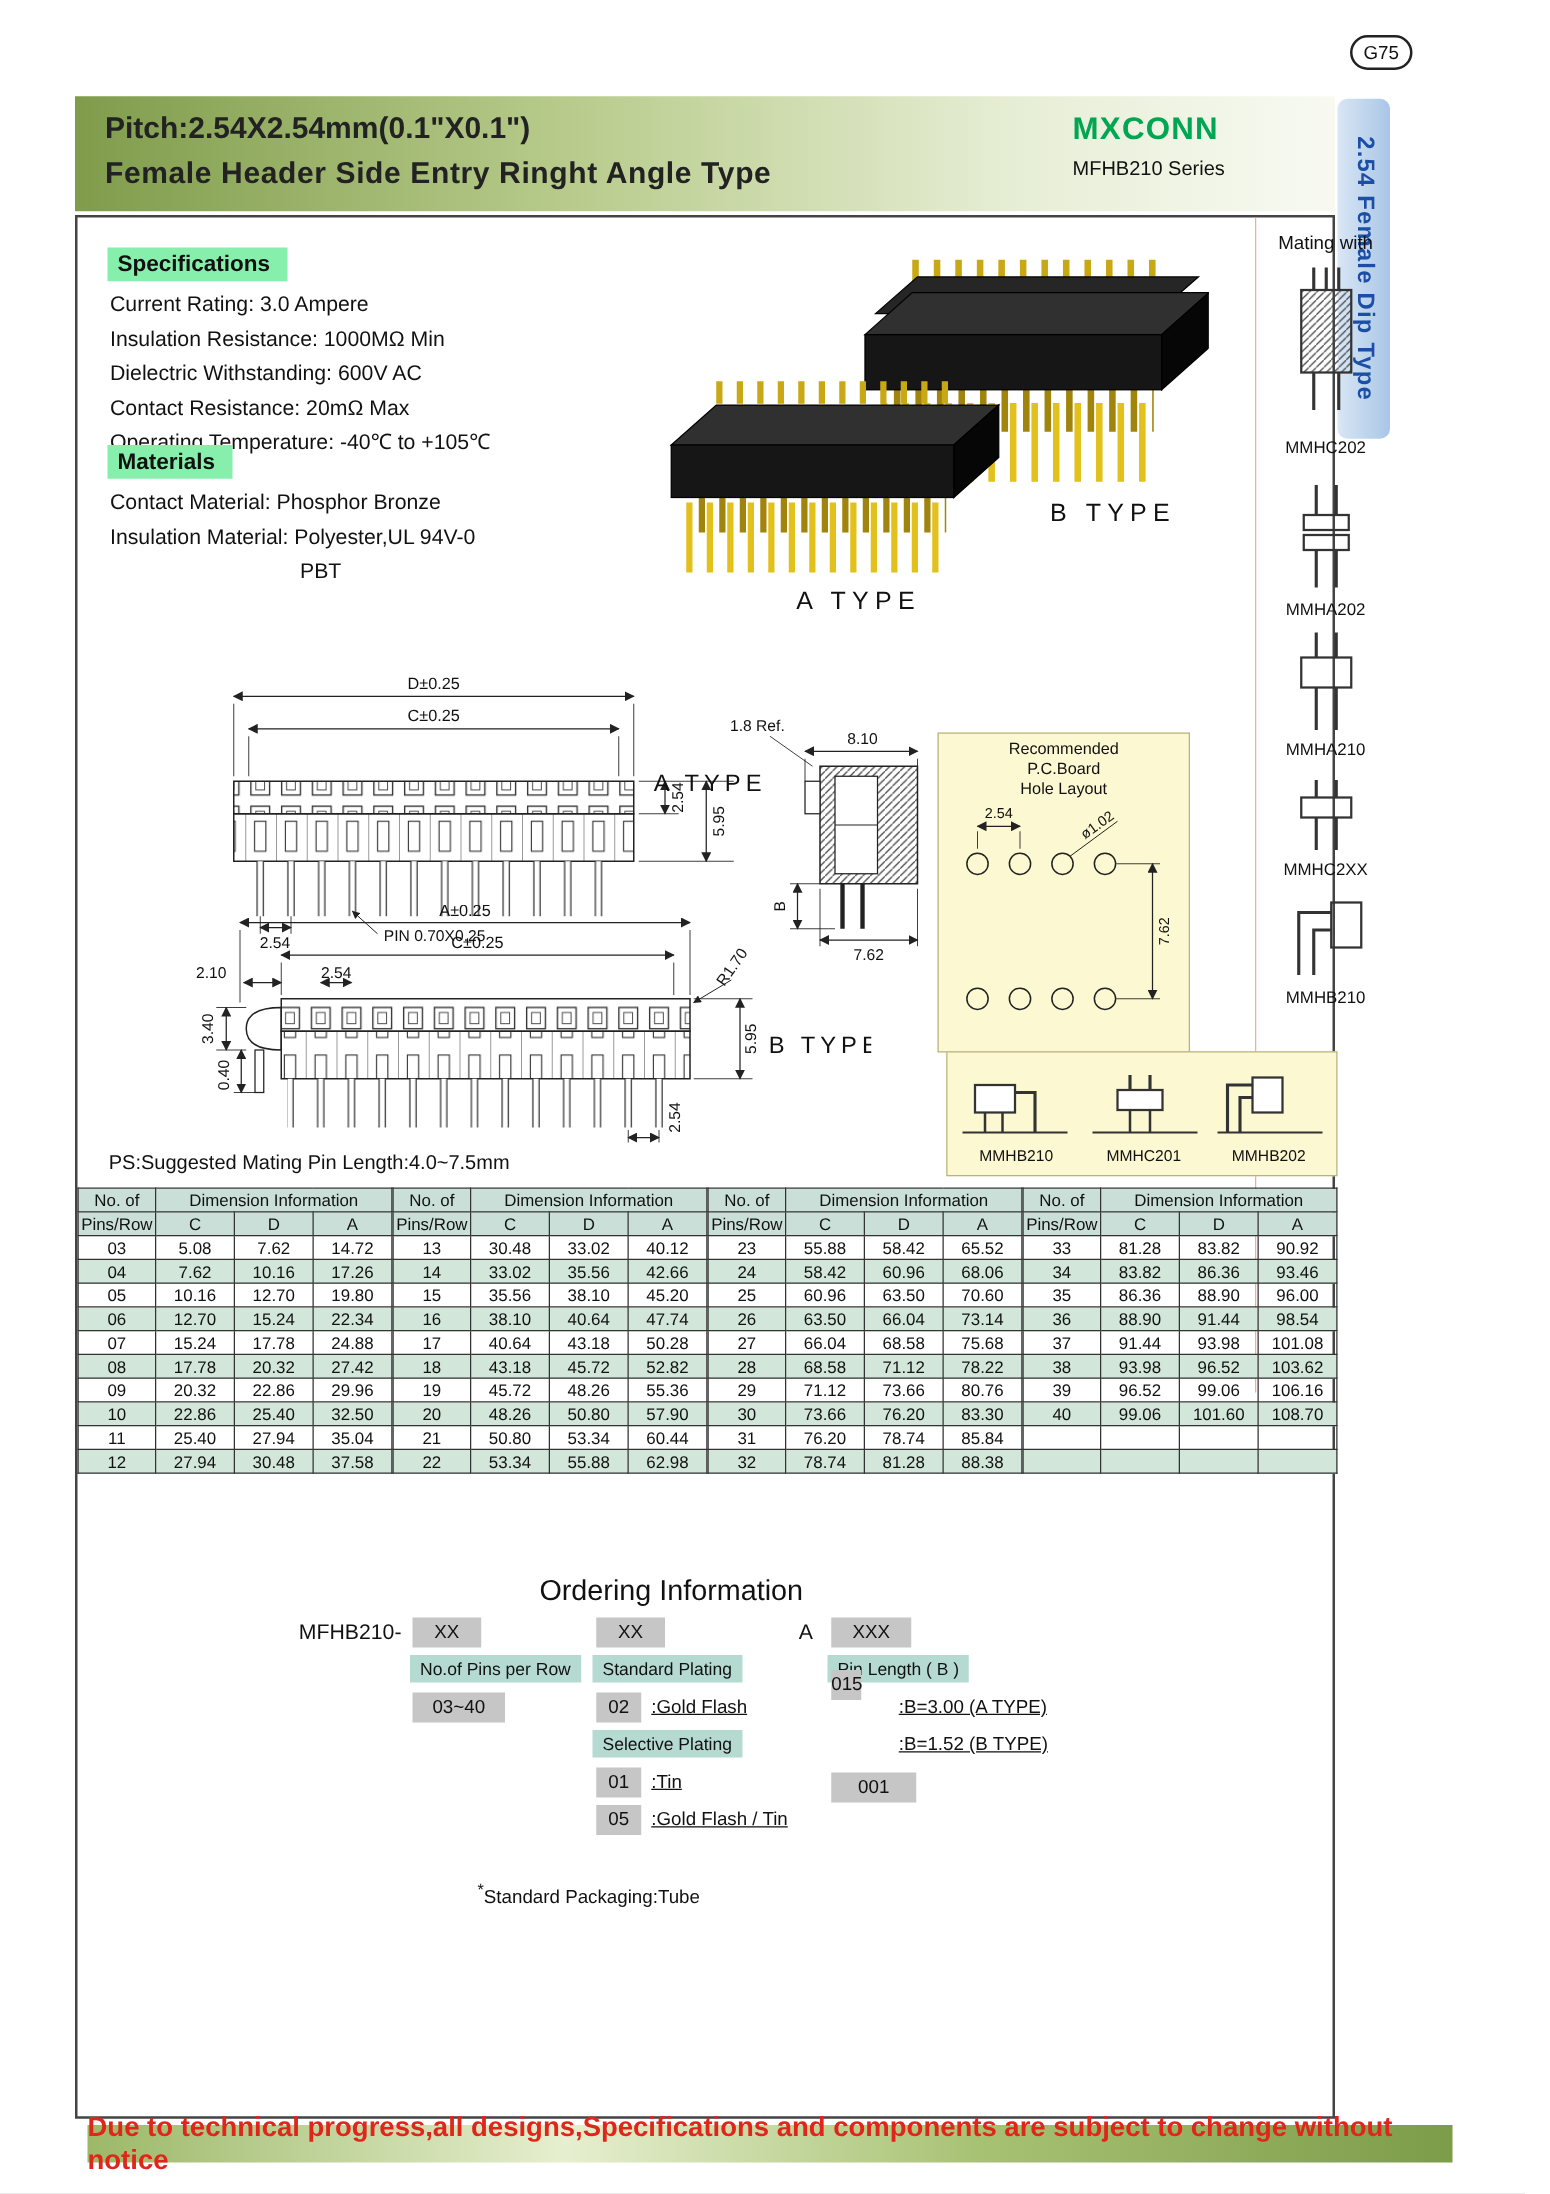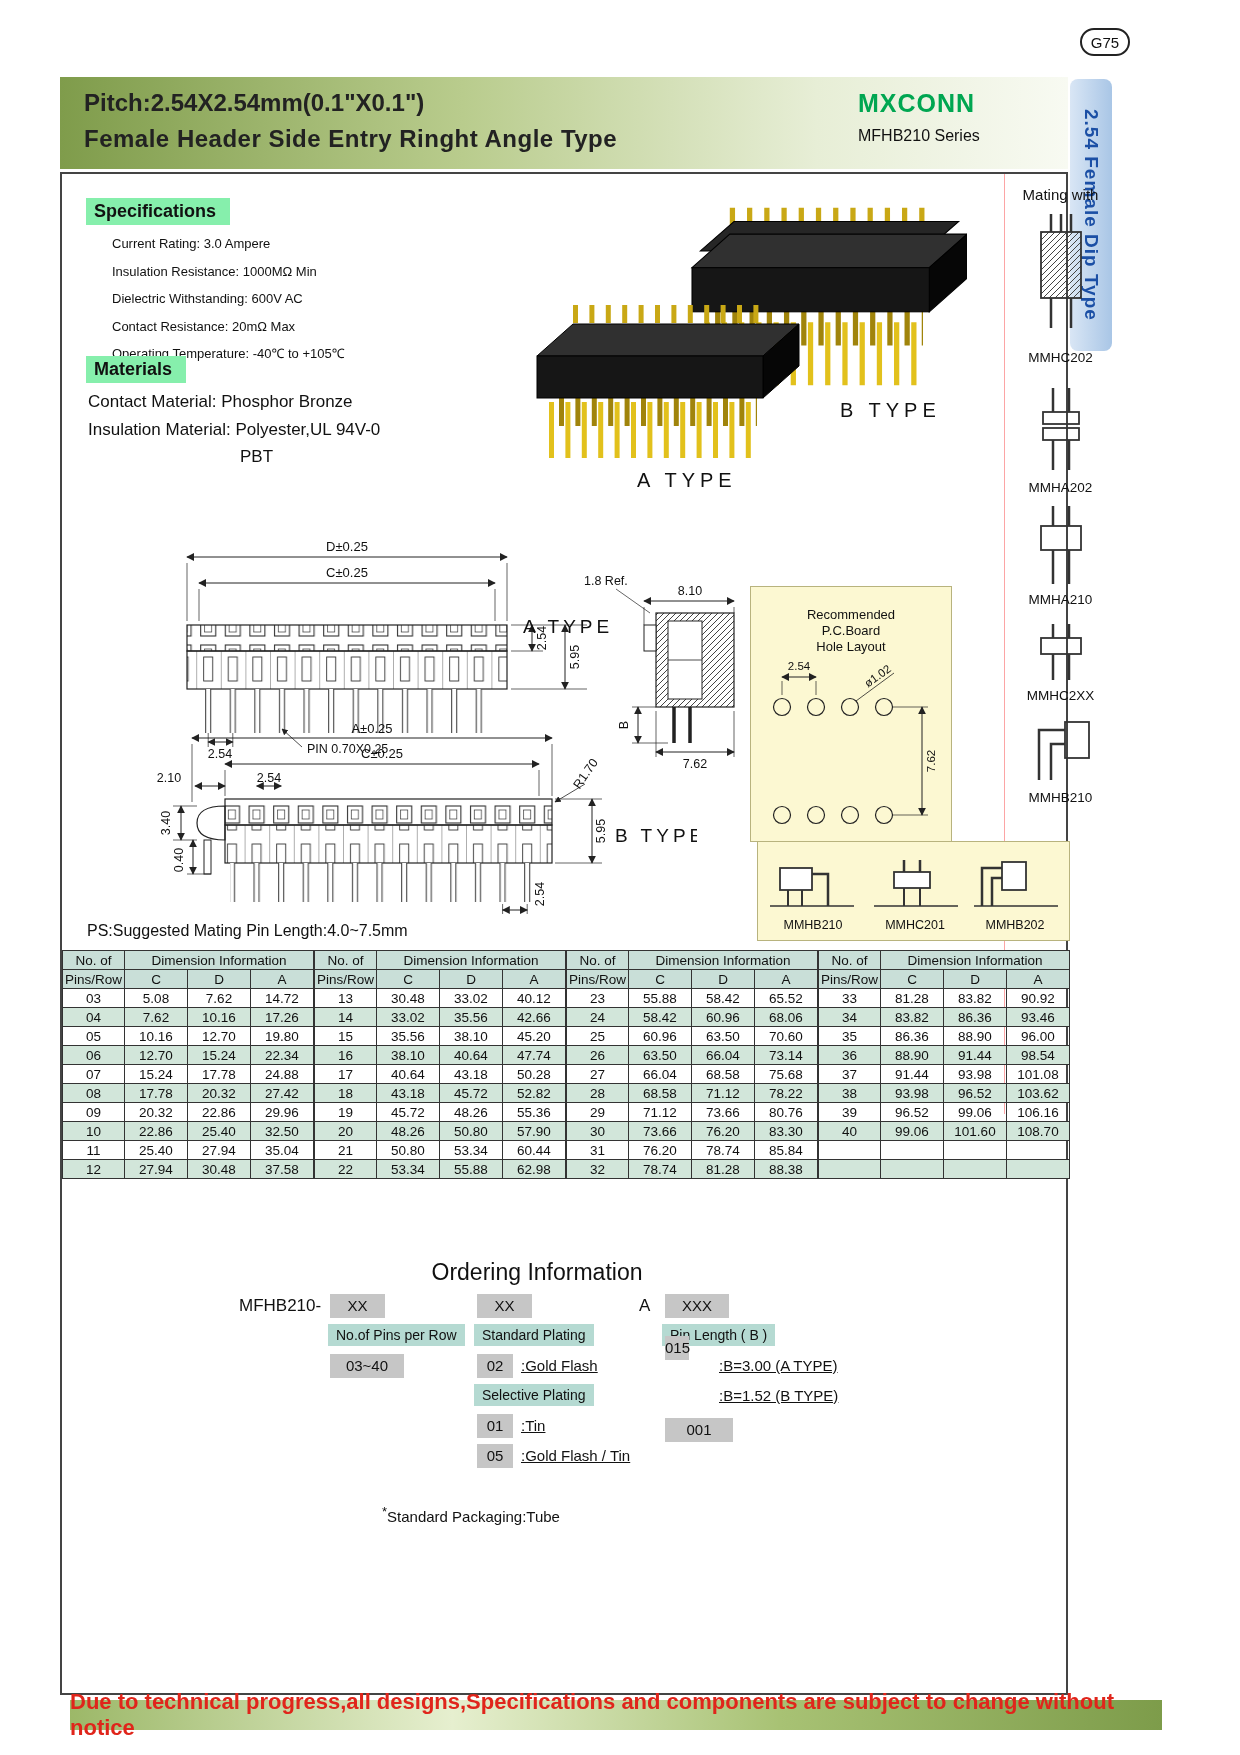--- a/index.html
+++ b/index.html
@@ -21,32 +21,32 @@
 
   
   .side-tab { left:1070px; top:79px; width:42px; height:272px; border-radius:8px;
     background:linear-gradient(to right,#d9e6f5,#a9c6e6); display:flex; align-items:center; justify-content:center; }
   .side-tab span { writing-mode:vertical-rl; font-size:19px; font-weight:bold; color:#1b4fa5; letter-spacing:1px; }
 
   
   .main-box { left:60px; top:172px; width:1008px; height:1523px; border:2px solid #444; }
 
   .sec-h { background:#86efac; padding:3px 14px 3px 8px; font-size:18px; font-weight:bold; display:inline-block; }
-  .spec-list { line-height:27.5px; font-size:13px;margin-left:24px; }
+  .spec-list { line-height:27.5px; font-size:17px; }
   .mat-list  { line-height:27.5px; font-size:17px; }
   .mat-list div:last-child { margin-left:152px; }
 
   svg text { fill:#111; }
   .ts { font-size:12.5px; } .tm { font-size:13px; } .tt { font-size:11.5px; }
   .tl { font-size:19px; letter-spacing:4px; } .tx { font-size:20px; letter-spacing:5px; }
 
   
   .hole-panel { left:688px; top:412px; width:202px; height:256px; background:#fcf8d2; border:1px solid #b8b37e; text-align:center; }
   .hole-panel .ht { font-size:13px; line-height:16px; }
-  .hole-panel .ht:first-child { padding-top:20px; }
+  .hole-panel .ht:first-child { padding-top:4px; }
 
   .ps-note { left:25px; top:748px; font-size:16px; }
 
   
   .mating-strip { left:896px; top:0; width:112px; height:940px; border-left:1px solid #fca5a5;margin-left:46px; }
   .mating-title { position:absolute; top:12px; width:100%; text-align:center; font-size:15px; }
   .m-label { width:100%; text-align:center; font-size:13.5px; }
   .yellow-box { left:695px; top:667px; width:313px; height:100px; background:#fcf8d2; border:1px solid #b8b37e; z-index:2; }
   .by-label { font-size:12.5px; text-align:center; width:98px; }
 

